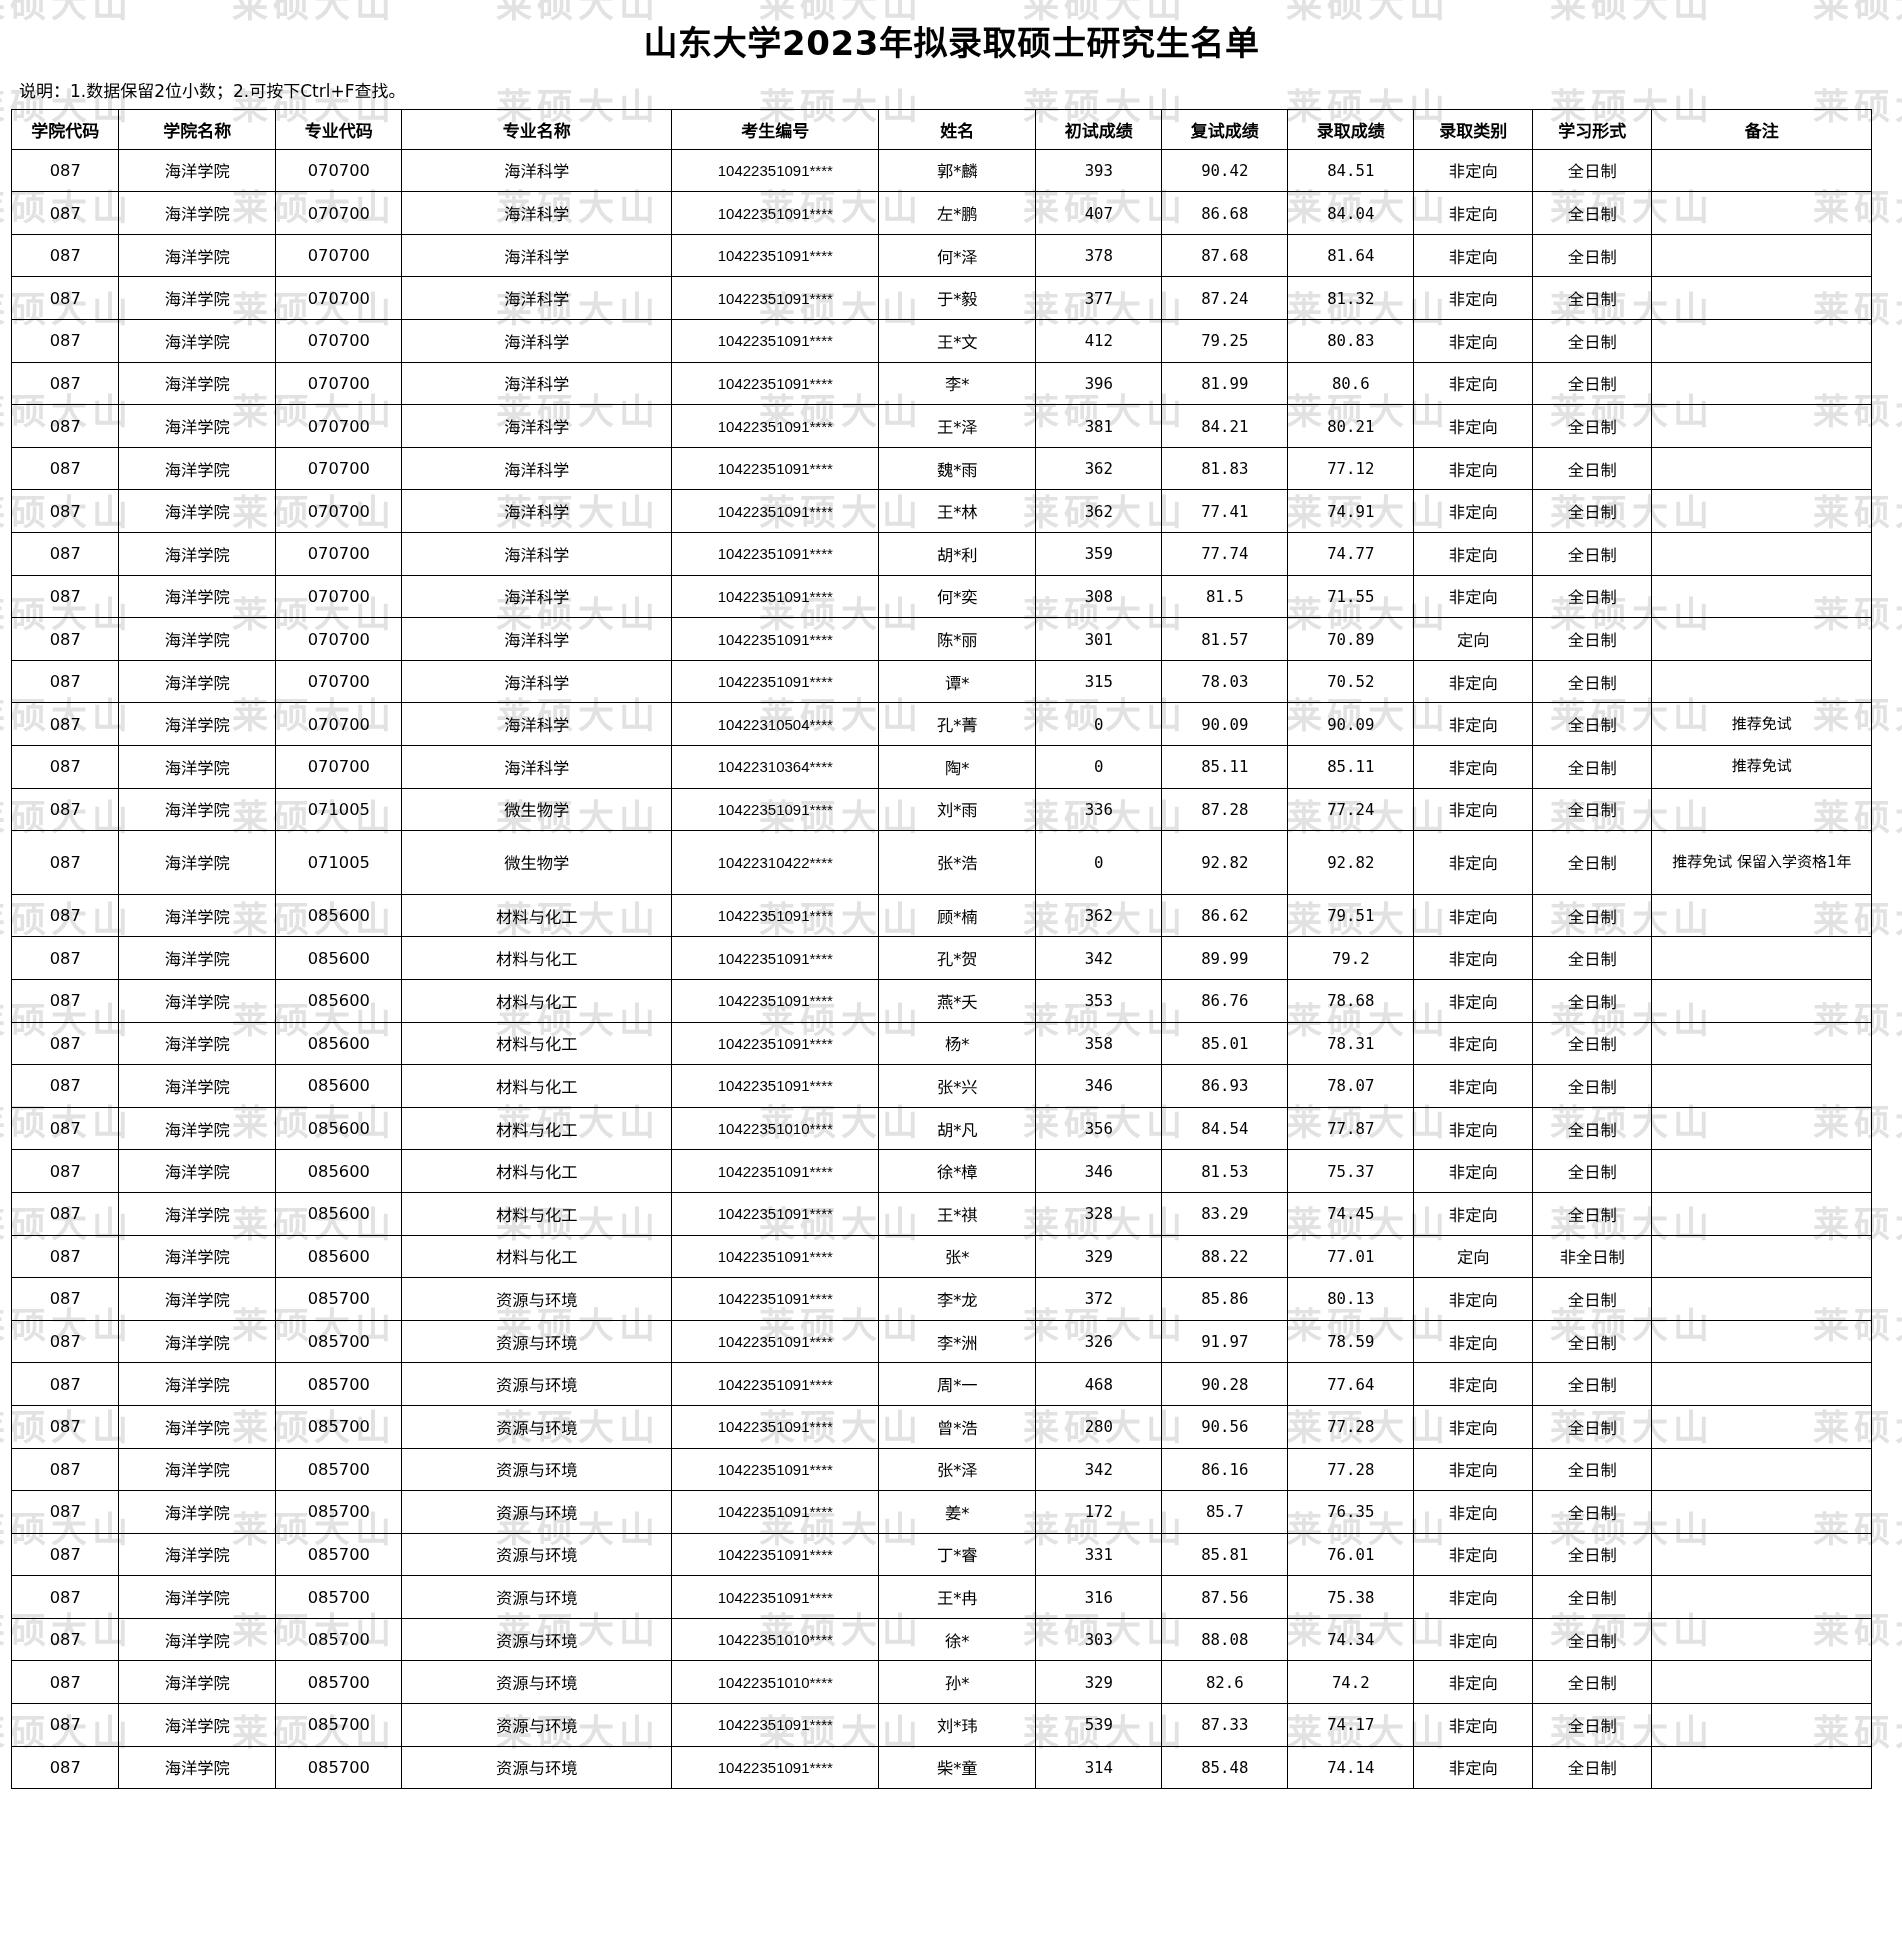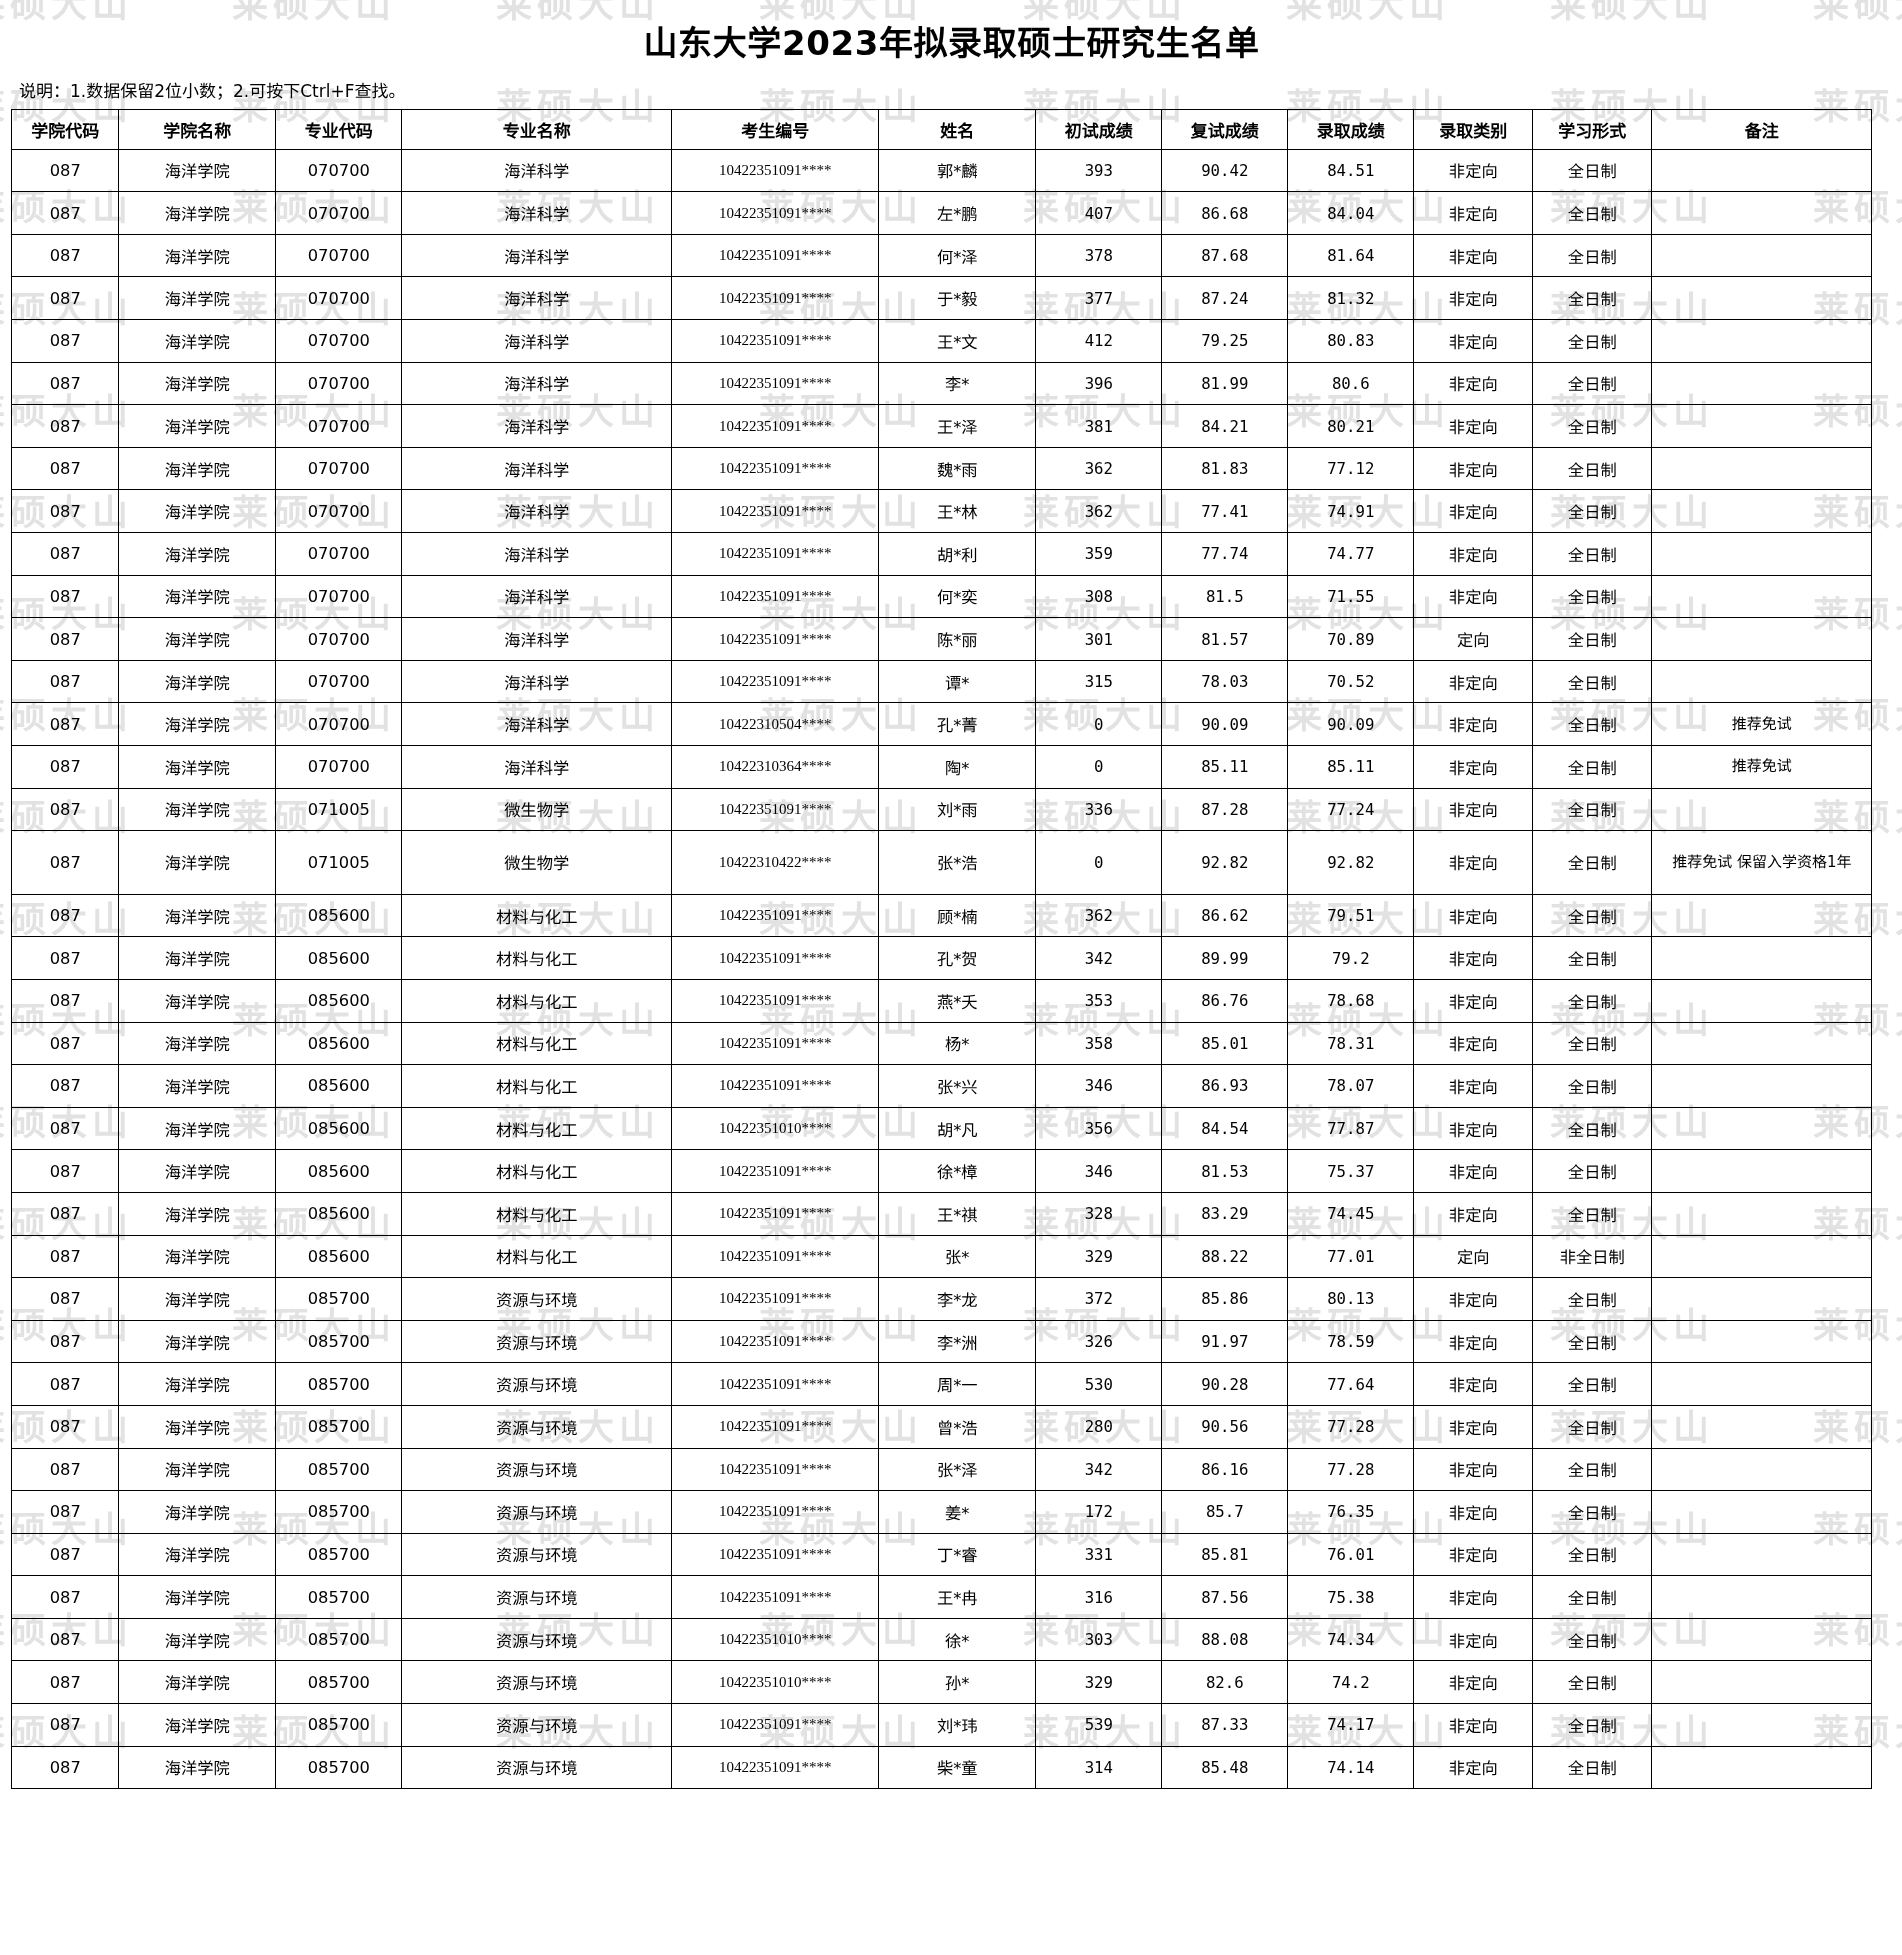--- a/index.html
+++ b/index.html
@@ -82,21 +82,21 @@
   }
   thead th {
     font-size: 17px;
     height: 36px;
   }
   td.num {
     font-family: "DejaVu Sans Mono", monospace;
     font-size: 15.7px;
   }
   td.code {
-    font-family: Liberation Serif, serif;
+    font-family: Liberation Sans, sans-serif;
     font-size: 15px;
   }
   td.remark {
     font-size: 15px;
     line-height: 1.25;
   }
   tr.tall td { height: 60px; }
 
   
   col.c0 { width: 107px; }
@@ -708,21 +708,21 @@
           <td>全日制</td>
           <td class="remark"></td>
         </tr>
         <tr>
           <td>087</td>
           <td>海洋学院</td>
           <td>085700</td>
           <td>资源与环境</td>
           <td class="code">10422351091****</td>
           <td>周*一</td>
-          <td class="num">530</td>
+          <td class="num">468</td>
           <td class="num">90.28</td>
           <td class="num">77.64</td>
           <td>非定向</td>
           <td>全日制</td>
           <td class="remark"></td>
         </tr>
         <tr>
           <td>087</td>
           <td>海洋学院</td>
           <td>085700</td>

